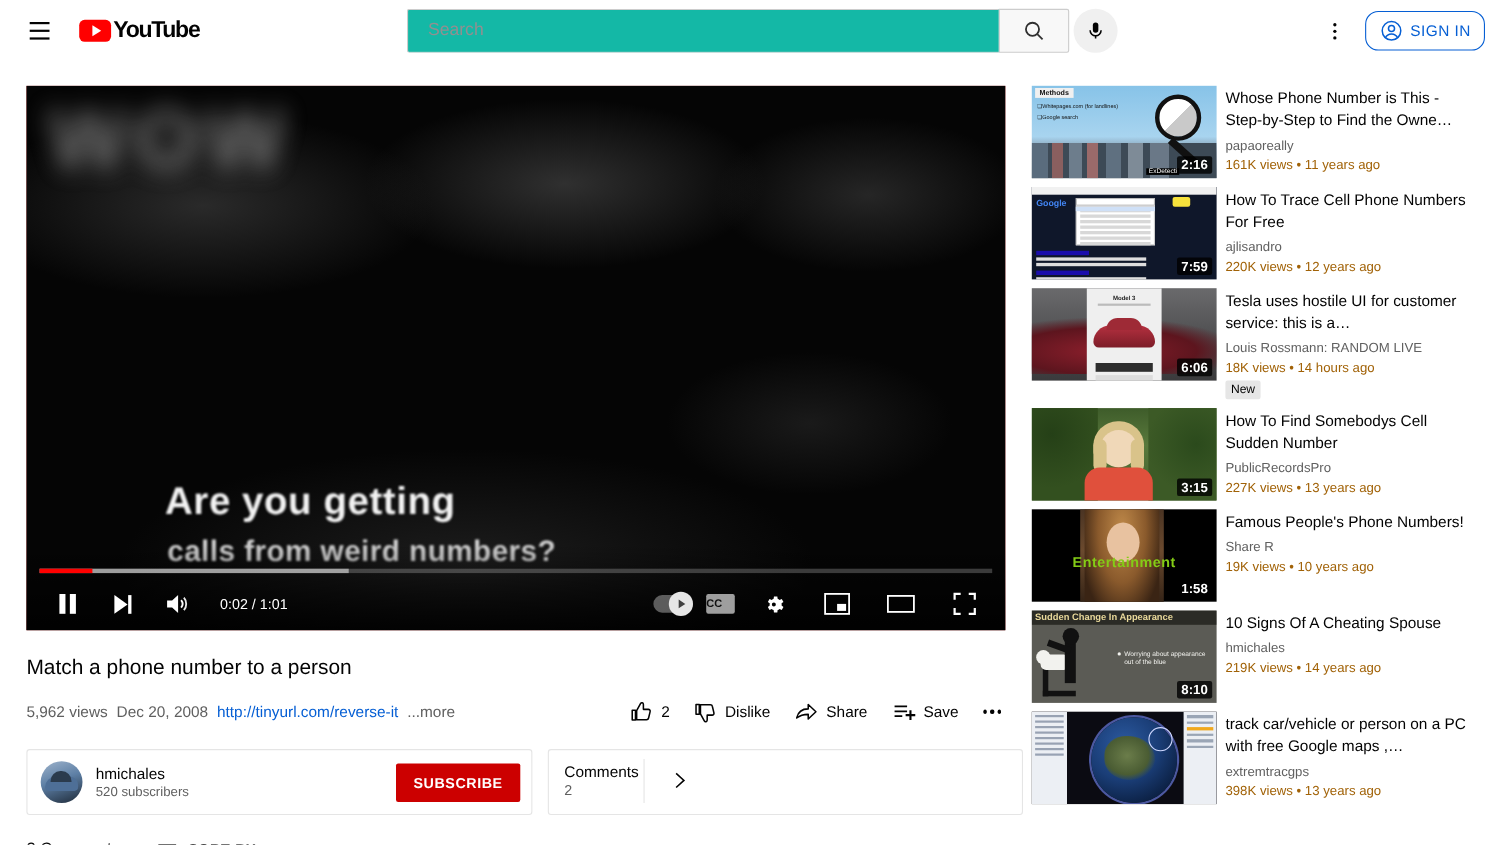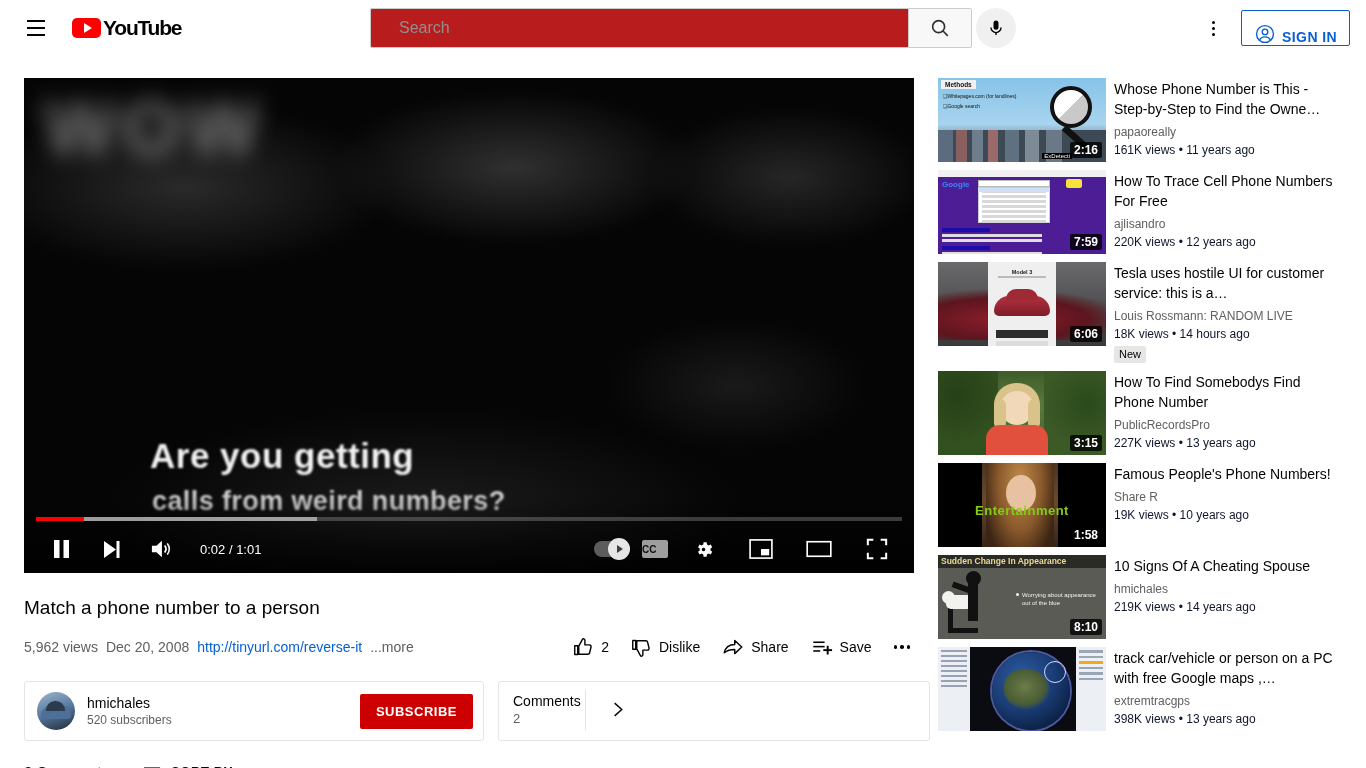--- a/index.html
+++ b/index.html
@@ -44,22 +44,22 @@
 
   .mh-center {
     position: absolute; left: 370px; top: 8px;
     display: flex; align-items: center;
   }
   .search-box {
     width: 538px; height: 40px;
     border: 1px solid #cccccc; border-right: none;
     border-radius: 2px 0 0 2px;
     display: flex; align-items: center;
-    padding-left: 28px;
-    background: #b91c1c;
+    padding-left: 18px;
+    background: #14b8a6;
   }
   .search-box input {
     border: none; outline: none; width: 100%;
     font-size: 16px; font-family: "Liberation Sans", sans-serif;
     color: #030303; background: transparent;
   }
   .search-box input::placeholder { color: #909090; }
   .search-btn {
     width: 64px; height: 40px;
     border: 1px solid #cccccc; background: #f8f8f8;
@@ -77,23 +77,23 @@
   .mh-right {
     position: absolute; right: 16px; top: 0; height: 56px;
     display: flex; align-items: center; gap: 8px;
   }
   .kebab {
     width: 40px; height: 40px; display: flex; flex-direction: column;
     align-items: center; justify-content: center; gap: 3px; cursor: pointer;
   }
   .kebab i { width: 3px; height: 3px; border-radius: 50%; background: #030303; display: block; }
   .signin-btn {
-    height: 36px; border: 1px solid #065fd4; border-radius: 2px;
-    color: #065fd4; display: flex; align-items: flex-end; gap: 6px;
-    padding: 0 12px; font-size: 14px; font-weight: bold;
+    height: 36px; border: 1px solid #065fd4; border-radius: 12px;
+    color: #065fd4; display: flex; align-items: center; gap: 6px;
+    padding: 0 12px; font-size: 14px; font-weight: normal;
     letter-spacing: 0.4px; cursor: pointer; background: #fff;
   }
 
   
   .page { display: flex; width: 1366px; height: 712px; }
   .primary { width: 938px; padding-left: 24px; padding-top: 22px; }
 
   
   .player {
     position: relative; width: 890px; height: 495px;
@@ -256,21 +256,21 @@
     background: rgba(0,0,0,0.8); color: #fff;
     font-size: 12px; font-weight: bold; padding: 1px 4px; border-radius: 2px;
     line-height: 14px;
   }
   .rec-info { padding-top: 1px; min-width: 0; }
   .rec-title {
     font-size: 14px; font-weight: 500; color: #030303; line-height: 20px;
     max-height: 40px; overflow: hidden;
   }
   .rec-chan { font-size: 12px; color: #606060; line-height: 18px; margin-top: 4px; }
-  .rec-meta { font-size: 12px; color: #0f172a; line-height: 18px; }
+  .rec-meta { font-size: 12px; color: #a16207; line-height: 18px; }
   .badge-new {
     display: inline-block; margin-top: 3px; background: #e6e6e6; color: #030303;
     font-size: 11px; padding: 2px 5px; border-radius: 2px; line-height: 13px;
   }
 
   
   .t-methods { background: linear-gradient(to bottom,#87c3e8 0%, #a8d4ef 55%, #7d8fa0 72%, #4b5a68 100%); }
   .t-methods .mbox {
     position: absolute; left: 3px; top: 2px; background: #f0f0f0;
     font-size: 6.5px; font-weight: bold; color: #111; padding: 1px 4px;
@@ -295,21 +295,21 @@
       linear-gradient(to right, transparent 40%, #5f7080 40% 48%, transparent 48%),
       linear-gradient(to right, transparent 52%, #7e8b97 52% 60%, transparent 60%),
       linear-gradient(to right, transparent 64%, #6a7887 64% 74%, transparent 74%),
       #3d4a56;
   }
   .t-methods .exd {
     position:absolute; right:34px; bottom:3px; font-size:6px; color:#fff;
     background:#000; padding:0 2px;
   }
 
-  .t-google { background: #4c1d95; }
+  .t-google { background: #0f172a; }
   .t-google .gbar { position:absolute; left:0; right:0; top:0; height:7px; background:#f1f1f1; }
   .t-google .glogo { position:absolute; left:4px; top:10px; font-size:8px; font-weight:bold; color:#4285f4; }
   .t-google .sbox { position:absolute; left:40px; top:10px; width:72px; height:7px; background:#fff; border:1px solid #bbb; }
   .t-google .drop { position:absolute; left:40px; top:17px; width:72px; height:36px; background:#fff; border:1px solid #ccc; }
   .t-google .drop i { display:block; height:3px; margin:2px 3px; background:#d8d8d8; }
   .t-google .hl { position:absolute; left:40px; top:18px; width:72px; height:4px; background:#cfe0f7; }
   .t-google .ylw { position:absolute; left:128px; top:9px; width:16px; height:9px; background:#f7e23c; border-radius:2px; }
   .t-google .res { position:absolute; left:4px; width:100px; height:3px; background:#dedede; }
   .t-google .resb { position:absolute; left:4px; width:48px; height:3.5px; background:#1a0dab; }
 
@@ -677,21 +677,21 @@
         <div class="leaf1"></div>
         <div class="leaf2"></div>
         <div class="hair"></div>
         <div class="head"></div>
         <div class="hair2"></div>
         <div class="hair3"></div>
         <div class="body"></div>
         <div class="dur">3:15</div>
       </div>
       <div class="rec-info">
-        <div class="rec-title">How To Find Somebodys Find Phone Number</div>
+        <div class="rec-title">How To Find Somebodys Cell Sudden Number</div>
         <div class="rec-chan">PublicRecordsPro</div>
         <div class="rec-meta">227K views • 13 years ago</div>
       </div>
     </div>
 
     <div class="rec">
       <div class="thumb t-famous">
         <div class="photo"></div>
         <div class="f-hair"></div>
         <div class="f-face"></div>

